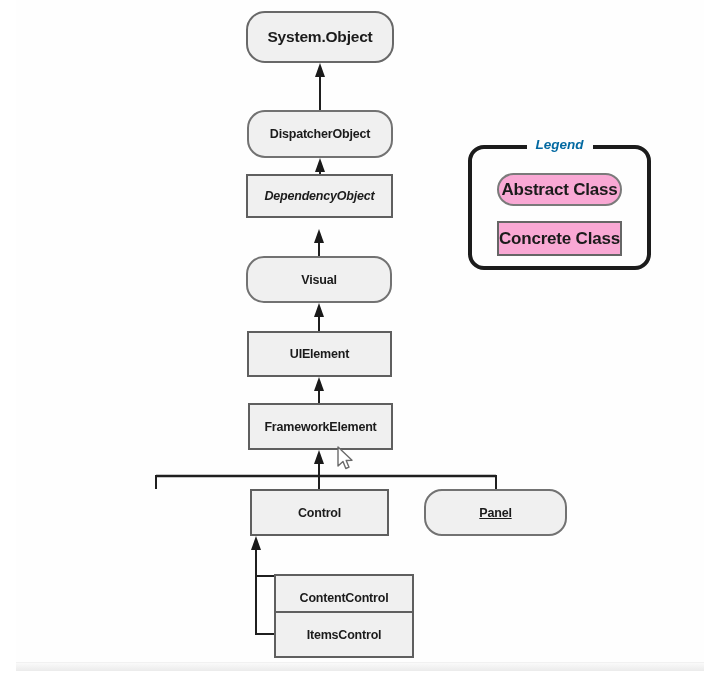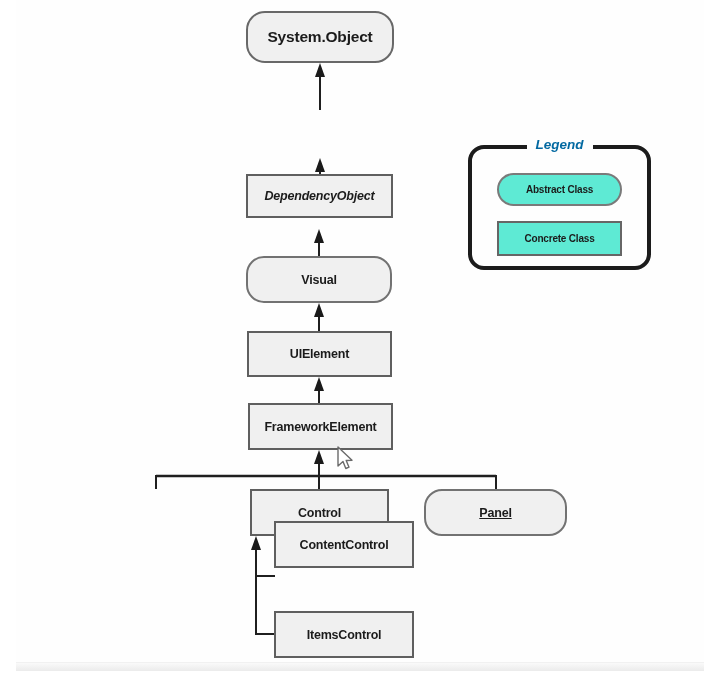--- a/index.html
+++ b/index.html
@@ -63,26 +63,26 @@
     font-style: italic;
     font-size: 13.5px;
     color: #0369a1;
     white-space: nowrap;
   }
   .legend-sample {
     position: absolute;
     left: 25px;
     width: 125px;
     box-sizing: border-box;
-    background: #5eead4;
+    background: #f9a8d4;
     display: flex;
     align-items: center;
     justify-content: center;
     font-weight: bold;
-    font-size: 10px;
+    font-size: 17px;
     letter-spacing: -0.2px;
     color: #1b1b1b;
   }
   .legend-sample.pill {
     top: 24px; height: 33px;
     border: 2px solid #7a7a7a;
     border-radius: 17px;
   }
   .legend-sample.rect {
     top: 72px; height: 35px;
@@ -135,20 +135,23 @@
       <polygon points="240,536 235,550 245,550" stroke="none"></polygon>
       <line x1="239" y1="576" x2="259" y2="576"></line>
       <line x1="239" y1="634" x2="259" y2="634"></line>
     </g>
   </svg>
 
   <div class="node rounded root" style="left:230px; top:11px; width:148px; height:52px;">
     <span>System.Object</span>
   </div>
 
+  <div class="node rounded" style="left:231px; top:110px; width:146px; height:48px;">
+    <span>DispatcherObject</span>
+  </div>
 
   <div class="node" style="left:230px; top:174px; width:147px; height:44px;font-style:italic;">
     <span>DependencyObject</span>
   </div>
 
   <div class="node rounded" style="left:230px; top:256px; width:146px; height:47px;">
     <span>Visual</span>
   </div>
 
   <div class="node" style="left:231px; top:331px; width:145px; height:46px;text-align:right;">
@@ -161,21 +164,21 @@
 
 
   <div class="node" style="left:234px; top:489px; width:139px; height:47px;">
     <span>Control</span>
   </div>
 
   <div class="node rounded" style="left:408px; top:489px; width:143px; height:47px;text-decoration:underline;">
     <span>Panel</span>
   </div>
 
-  <div class="node" style="left:258px; top:521px; width:140px; height:47px;text-align:right;">
+  <div class="node" style="left:258px; top:574px; width:140px; height:47px;text-align:right;">
     <span>ContentControl</span>
   </div>
 
   <div class="node" style="left:258px; top:611px; width:140px; height:47px;">
     <span>ItemsControl</span>
   </div>
 
   <div class="legend">
     <div class="legend-title">Legend</div>
     <div class="legend-sample pill">

